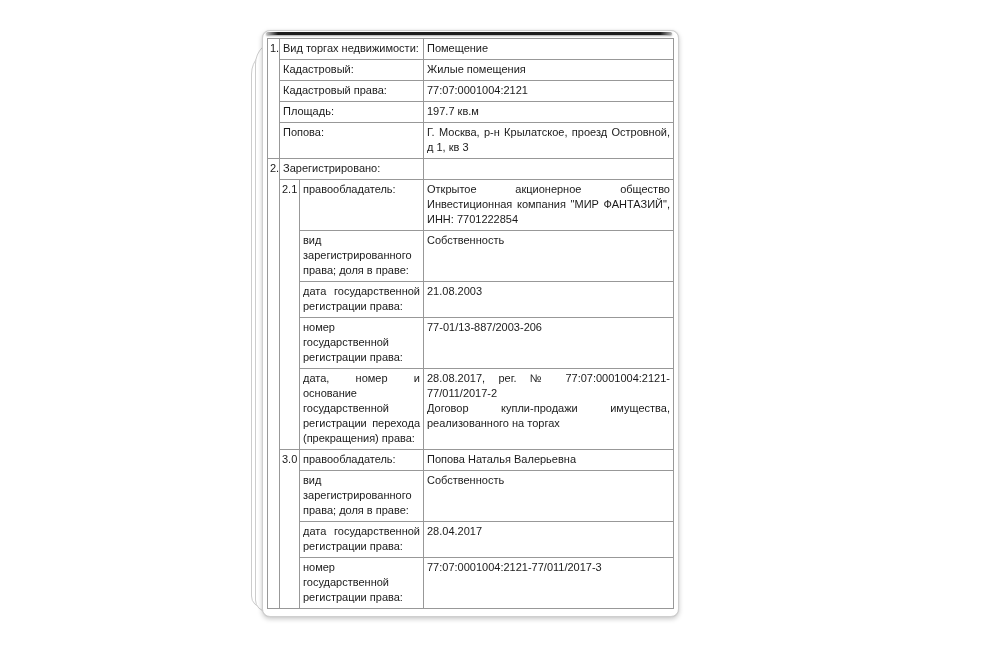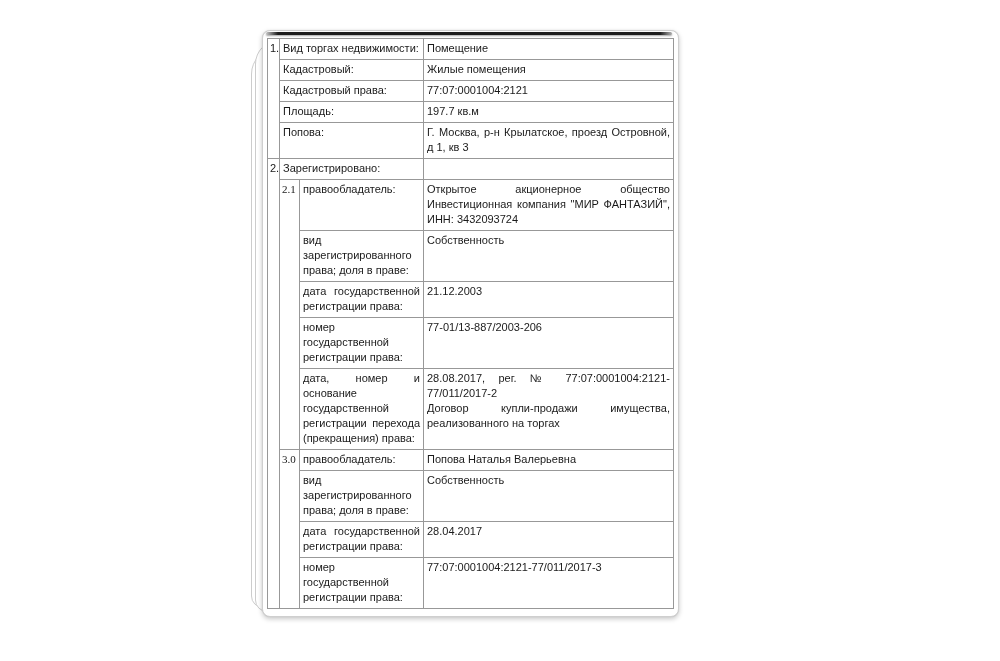--- a/index.html
+++ b/index.html
@@ -34,21 +34,21 @@
     border-collapse:collapse;
     font-size:11px;line-height:15px;color:#1a1a1a;
   }
   .doc-table td{
     border:1px solid #989898;
     vertical-align:top;
     padding:2px 3px 3px 3px;
     overflow:hidden;
   }
   .doc-table td.num{ padding:2px 1px 3px 2px; }
-  .doc-table td.num2{ padding:2px 1px 3px 2px;font-family:Liberation Serif, serif; }
+  .doc-table td.num2{ padding:2px 1px 3px 2px; }
   .doc-table td.label, .doc-table td.value{ text-align:justify; }
   .doc-table .value .para{ text-align:justify; }
 </style>
 </head>
 <body>
 
 <div class="stage">
 
   <div class="back-page back-page-2"></div>
   <div class="back-page back-page-1"></div>
@@ -89,29 +89,29 @@
 
         <tr>
           <td class="num" rowspan="10">2.</td>
           <td class="label" colspan="2">Зарегистрировано:</td>
           <td class="value"></td>
         </tr>
 
         <tr>
           <td class="num2" rowspan="5">2.1</td>
           <td class="label">правообладатель:</td>
-          <td class="value">Открытое акционерное общество Инвестиционная компания "МИР ФАНТАЗИЙ", ИНН: 3432093724</td>
+          <td class="value">Открытое акционерное общество Инвестиционная компания "МИР ФАНТАЗИЙ", ИНН: 7701222854</td>
         </tr>
         <tr>
           <td class="label">вид зарегистрированного права; доля в праве:</td>
           <td class="value">Собственность</td>
         </tr>
         <tr>
           <td class="label">дата государственной регистрации права:</td>
-          <td class="value">21.12.2003</td>
+          <td class="value">21.08.2003</td>
         </tr>
         <tr>
           <td class="label">номер государственной регистрации права:</td>
           <td class="value">77-01/13-887/2003-206</td>
         </tr>
         <tr>
           <td class="label">дата, номер и основание государственной регистрации перехода (прекращения) права:</td>
           <td class="value">
             <div class="para">28.08.2017, рег. № 77:07:0001004:2121-77/011/2017-2</div>
             <div class="para">Договор купли-продажи имущества, реализованного на торгах</div>

